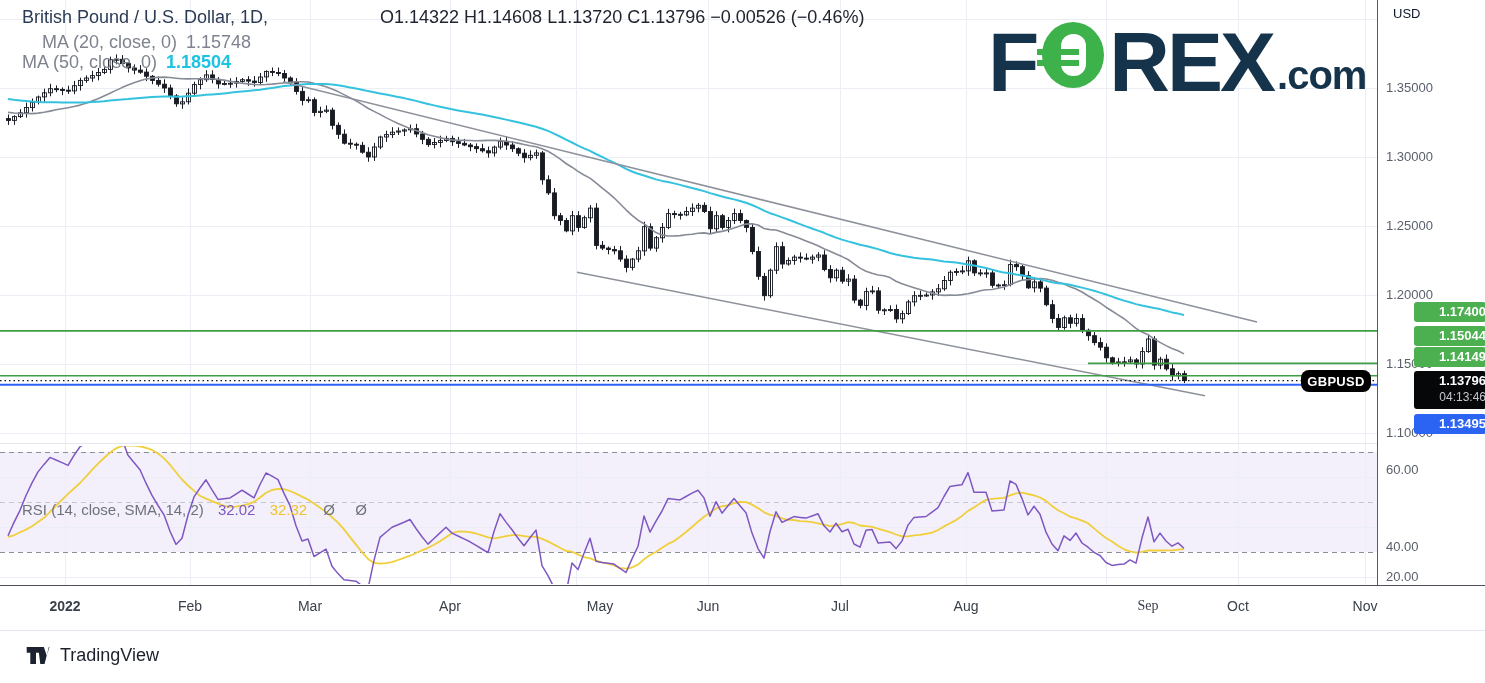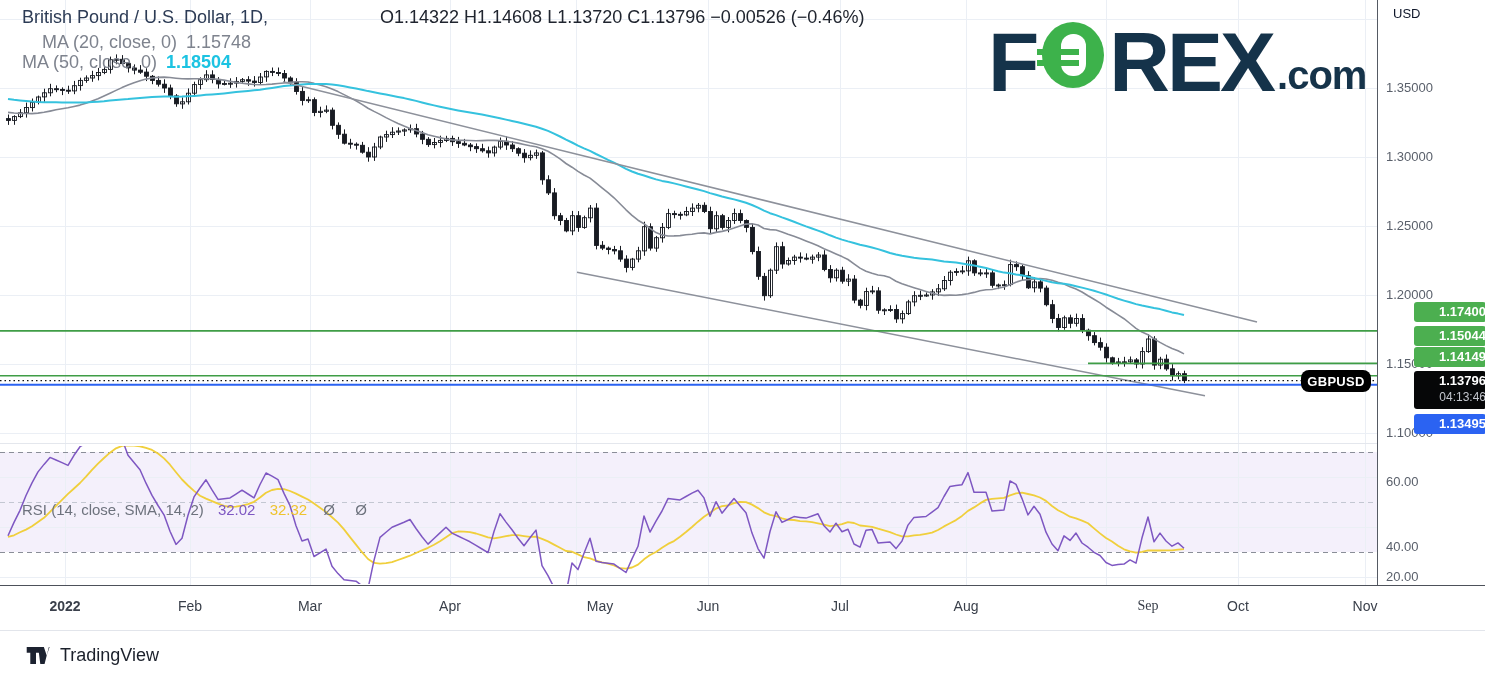--- a/index.html
+++ b/index.html
@@ -341,21 +341,21 @@
       <div class="tick-label" style="top: 149px;">1.30000</div>
       <div class="tick-label" style="top: 218px;">1.25000</div>
       <div class="tick-label" style="top: 287px;">1.20000</div>
       <div class="tick-label" style="top: 356px;">1.15000</div>
       <div class="tick-label" style="top: 425px;">1.10000</div>
       <div class="axis-badge" style="top: 302px; height: 20px; background: rgb(76, 175, 80); line-height: 20px;">1.17400</div>
       <div class="axis-badge" style="top: 326px; height: 20px; background: rgb(76, 175, 80); line-height: 20px;">1.15044</div>
       <div class="axis-badge" style="top: 347px; height: 20px; background: rgb(76, 175, 80); line-height: 20px;">1.14149</div>
       <div class="axis-badge" style="top: 371px; height: 38px; background: rgb(6, 7, 8); line-height: 19px;">1.13796<div class="badge-sub">04:13:46</div></div>
       <div class="axis-badge" style="top: 414px; height: 20px; background: rgb(43, 99, 242); line-height: 20px;">1.13495</div>
-      <div class="tick-label" style="top: 474px;">60.00</div>
+      <div class="tick-label" style="top: 462px;">60.00</div>
       <div class="tick-label" style="top: 519px; margin-top: 20px;">40.00</div>
       <div class="tick-label" style="top: 569px;">20.00</div>
     </div>
 
   <div class="time-axis" id="time-axis">
       <div class="month-label month-bold" style="left: 65px;">2022</div>
       <div class="month-label" style="left: 190px;">Feb</div>
       <div class="month-label" style="left: 310px;">Mar</div>
       <div class="month-label" style="left: 450px;">Apr</div>
       <div class="month-label" style="left: 576px; padding-left: 48px;">May</div>

